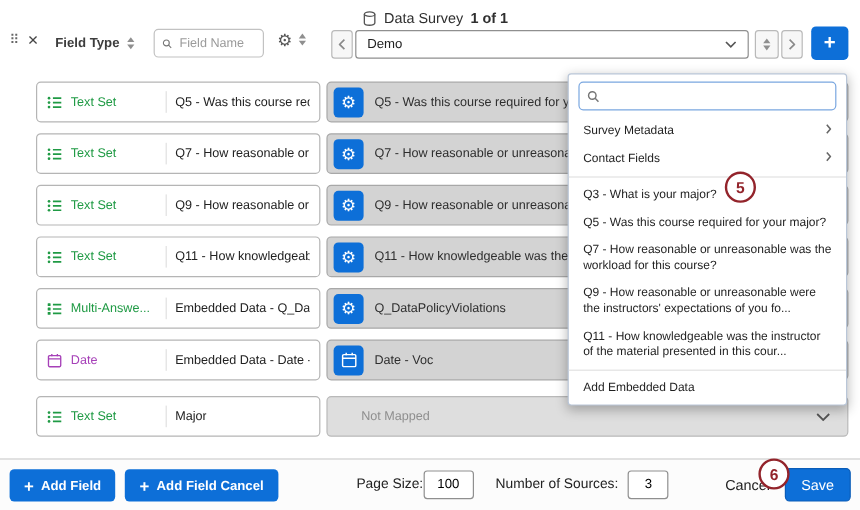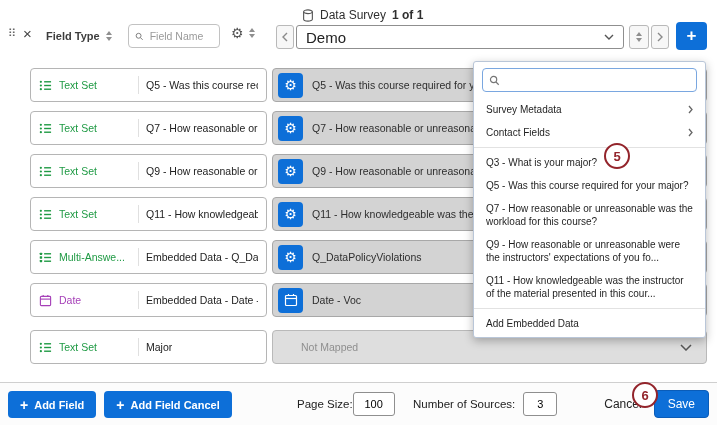--- a/index.html
+++ b/index.html
@@ -16,21 +16,21 @@
   .tri-up{width:0;height:0;border-left:3.5px solid transparent;border-right:3.5px solid transparent;border-bottom:4px solid #8f8f8f;display:block;margin-bottom:2px;}
   .tri-down{width:0;height:0;border-left:3.5px solid transparent;border-right:3.5px solid transparent;border-top:4px solid #8f8f8f;display:block;}
   .searchbox{position:absolute;left:128px;top:24px;width:92px;height:24px;border:1px solid #c2c2c2;border-radius:4px;display:flex;align-items:center;padding:0 6px;gap:4px;box-sizing:border-box;background:#fff;}
   .searchbox input{border:none;outline:none;width:100%;font-size:10.5px;font-family:Liberation Sans, sans-serif;color:#333;background:transparent;}
   .searchbox input::placeholder{color:#9a9a9a;}
   .gear-top{position:absolute;left:231px;top:26px;display:flex;align-items:center;gap:5px;}
   .gear-glyph{font-size:14px;color:#555;line-height:1;}
   .ds-head{position:absolute;left:302px;top:8px;display:flex;align-items:center;gap:6px;font-size:12px;color:#2f2f2f;}
   .ds-head b{font-weight:700;}
   .nav-btn{position:absolute;top:25px;width:18px;height:24px;border:1px solid #b9b9b9;background:#f7f7f7;border-radius:3px;display:flex;align-items:center;justify-content:center;box-sizing:border-box;cursor:pointer;}
-  .src-select{position:absolute;left:296px;top:25px;width:328px;height:24px;border:1px solid #8f8f8f;border-radius:3px;background:#fff;display:flex;align-items:center;justify-content:space-between;padding:0 9px;font-size:15px;color:#222;box-sizing:border-box;cursor:pointer;}
+  .src-select{position:absolute;left:296px;top:25px;width:328px;height:24px;border:1px solid #8f8f8f;border-radius:3px;background:#fff;display:flex;align-items:center;justify-content:space-between;padding:0 9px;font-size:11px;color:#222;box-sizing:border-box;cursor:pointer;}
   .stepper{position:absolute;left:629px;top:25px;width:20px;height:24px;border:1px solid #b9b9b9;border-radius:3px;background:#f7f7f7;display:flex;flex-direction:column;align-items:center;justify-content:center;box-sizing:border-box;cursor:pointer;}
   .add-src{position:absolute;left:676px;top:22px;width:31px;height:28px;background:#0d6fd8;border-radius:4px;color:#fff;display:flex;align-items:center;justify-content:center;font-size:17px;font-weight:700;cursor:pointer;}
 
   
   .left-col{position:absolute;left:30px;top:68px;width:237px;display:flex;flex-direction:column;gap:9px;}
   .lrow{height:34px;min-height:34px;background:#fff;border:1px solid #b5b5b5;border-radius:4px;display:flex;align-items:center;padding:0 8px;gap:7px;box-sizing:border-box;}
   .licon{flex:none;}
   .ltype{width:72px;flex:none;font-size:10.5px;white-space:nowrap;overflow:hidden;}
   .green{color:#1f9a44;}
   .purple{color:#a640b8;}
@@ -45,21 +45,21 @@
   .mtext{font-size:10.5px;color:#2e2e2e;white-space:nowrap;overflow:hidden;}
   .nm-row{background:#dedede;border:1px solid #b9b9b9;justify-content:space-between;padding:0 14px 0 28px;cursor:pointer;}
   .nm-label{font-size:10.5px;color:#8f8f8f;}
   .gap-extra{margin-top:4px;}
 
   
   .panel{position:absolute;left:473px;top:61px;width:233px;background:#fff;border:1px solid #b9c6d8;border-radius:3px;box-shadow:0 3px 10px rgba(0,0,0,0.28);z-index:5;box-sizing:border-box;padding-bottom:2px;}
   .p-search{margin:6px 8px;height:24px;border:1.5px solid #7aa7e0;border-radius:4px;display:flex;align-items:center;padding:0 6px;gap:4px;box-sizing:border-box;}
   .p-search input{border:none;outline:none;flex:1;font-size:10.5px;font-family:inherit;min-width:0;}
   .p-item{padding:5px 12px;font-size:10px;color:#1f1f1f;line-height:1.3;cursor:pointer;}
-  .p-group{display:flex;justify-content:space-between;align-items:center;}
+  .p-group{display:flex;justify-content:space-between;align-items:flex-start;}
   .p-div{height:1px;background:#e2e2e2;margin:3px 0;}
   .p-showall{text-align:center;padding:7px 12px 9px;font-size:10px;color:#333;cursor:pointer;}
 
   
   .footer{position:absolute;left:0;bottom:0;width:100%;height:43px;border-top:1px solid #cfcfcf;background:#fcfcfc;box-sizing:border-box;}
   .f-left{position:absolute;left:8px;top:8px;display:flex;gap:8px;}
   .btn-blue{background:#0d6fd8;color:#fff;border:none;border-radius:4px;height:27px;display:inline-flex;align-items:center;gap:6px;padding:0 12px;font-size:11px;font-weight:700;font-family:inherit;cursor:pointer;}
   .btn-plus{font-size:14px;font-weight:700;line-height:1;}
   .f-page{position:absolute;left:297px;top:9px;display:flex;align-items:center;gap:0;font-size:11.5px;color:#222;}
   .f-src{position:absolute;left:413px;top:9px;display:flex;align-items:center;gap:8px;font-size:11.5px;color:#222;}

